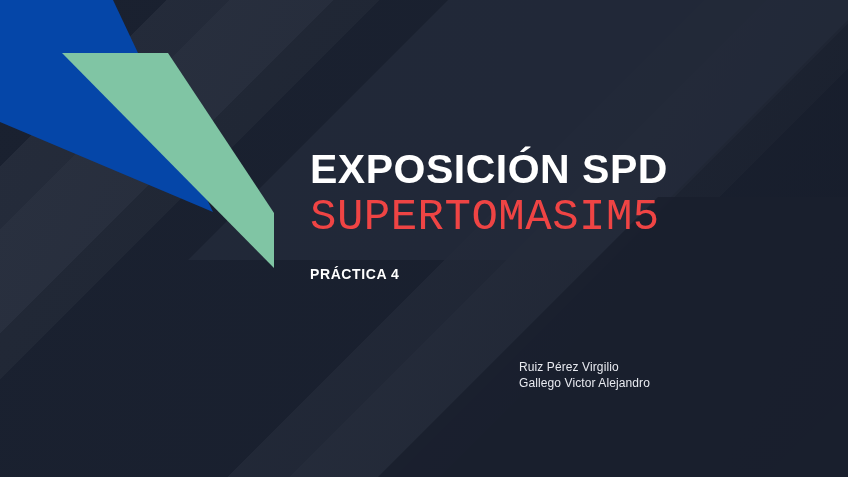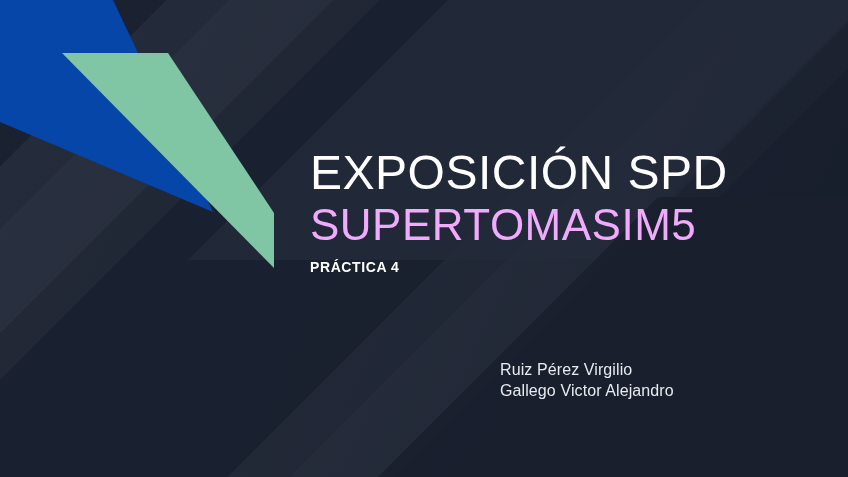--- a/index.html
+++ b/index.html
@@ -70,50 +70,50 @@
 
   
   .title-block {
     position: absolute;
     left: 310px;
     top: 148px;
     width: 500px;
   }
   .title-main {
     color: #ffffff;
-    font-size: 48px;
-    font-weight: normal;
+    font-size: 41px;
+    font-weight: bold;
     letter-spacing: 0.5px;
     line-height: 1.05;
     white-space: nowrap;
   }
   .title-sub {
     color: #f2f4f8;
     font-size: 44px;
     font-weight: normal;
     letter-spacing: 0.5px;
     line-height: 1.12;
     margin-top: 2px;
     white-space: nowrap;
   }
   .title-kicker {
     color: #ffffff;
     font-size: 14px;
     font-weight: bold;
     letter-spacing: 0.6px;
-    margin-top: 9px;
+    margin-top: 24px;
   }
 
   
   .authors {
     position: absolute;
-    left: 500px;
+    left: 519px;
     top: 360px;
     color: #e8eaf0;
-    font-size: 16px;
+    font-size: 12px;
     line-height: 1.30;
     letter-spacing: 0.1px;
     white-space: nowrap;
   }
   .author-line { display: block; }
 </style>
 </head>
 <body>
 
 <div id="slide" style="background-color: rgb(26, 33, 48);">
@@ -125,21 +125,21 @@
 
   <div class="shape" style="left:0;top:0;">
     <svg width="300" height="290" viewBox="0 0 300 290">
       <polygon id="blue-poly" points="0,0 113,0 213,212 0,122" fill="#0546a8"></polygon>
       <polygon id="green-poly" points="62,53 168,53 274,213 274,268" fill="#80c5a4"></polygon>
     </svg>
   </div>
 
   <div class="title-block">
     <div class="title-main" style="color: rgb(255, 255, 255);">EXPOSICIÓN SPD</div>
-    <div class="title-sub" style="color: #f0abfc;">SUPERTOMASIM5</div>
+    <div class="title-sub" style="color: #ef4444; font-family: Liberation Mono, monospace;">SUPERTOMASIM5</div>
     <div class="title-kicker" style="color: rgb(255, 255, 255);">PRÁCTICA 4</div>
   </div>
 
   <div class="authors" style="color: rgb(232, 234, 240);">
     <span class="author-line">Ruiz Pérez Virgilio</span>
     <span class="author-line">Gallego Victor Alejandro</span>
   </div>
 
 </div>
 

